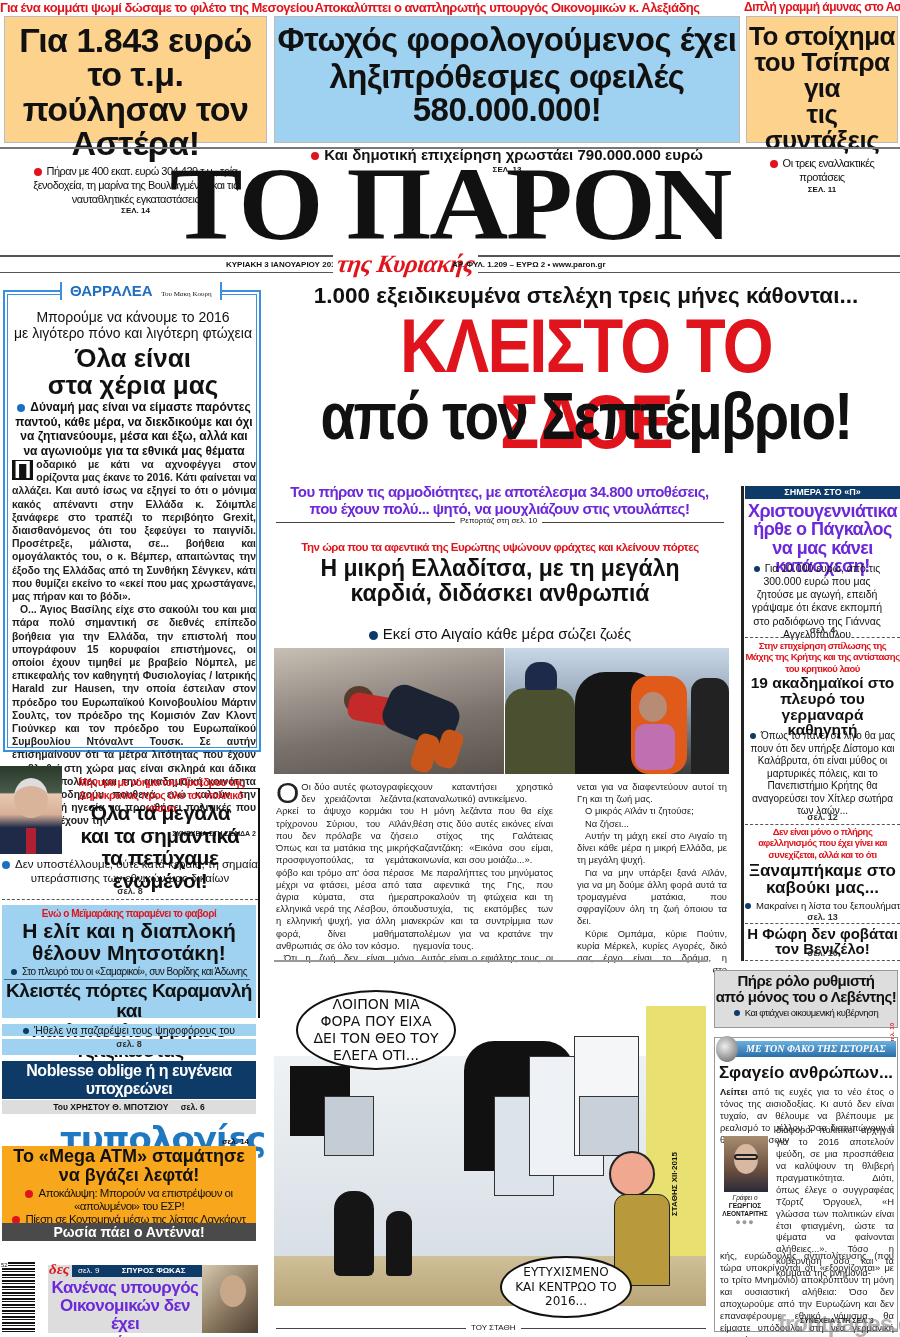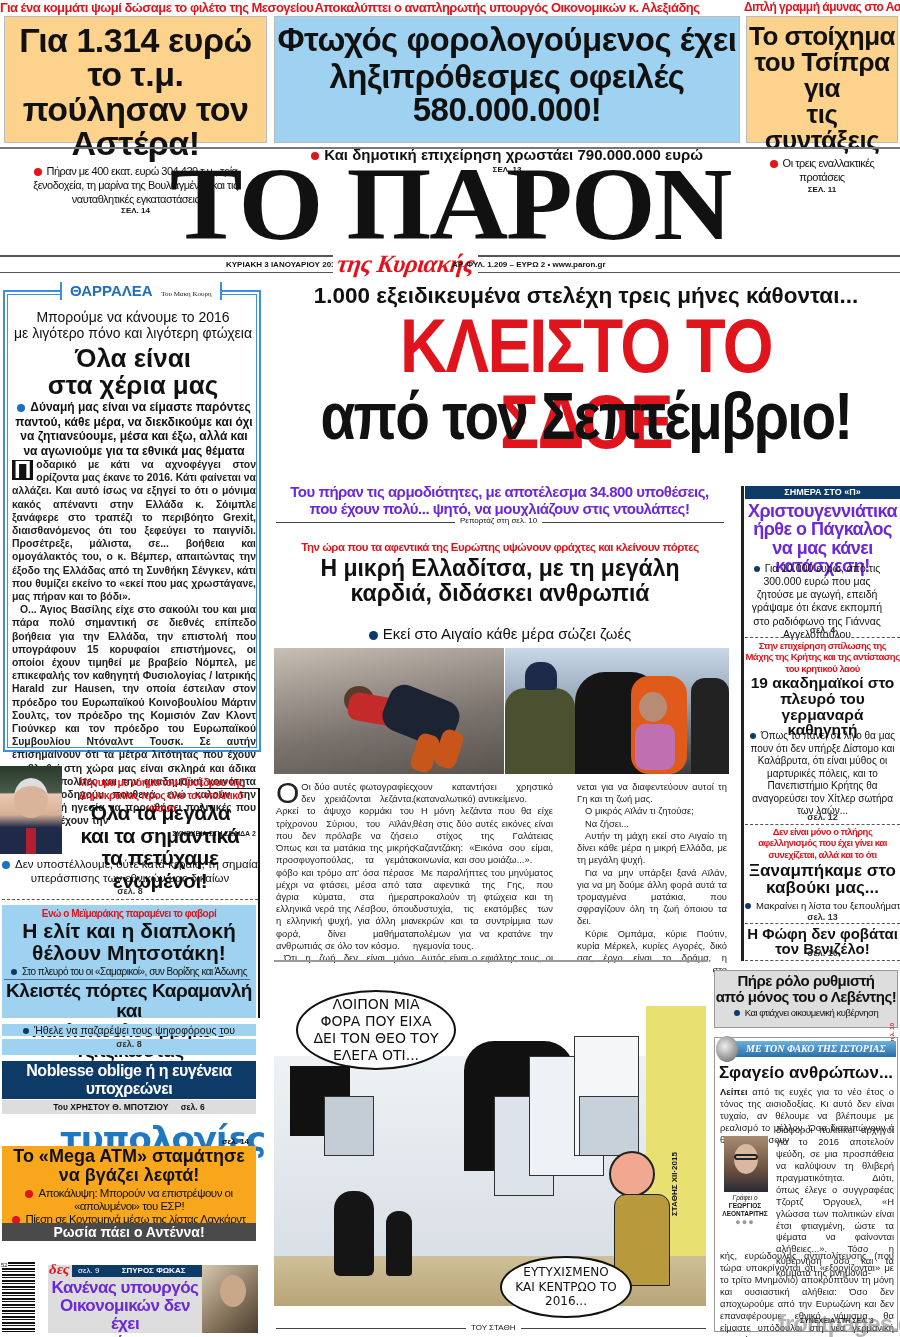--- a/index.html
+++ b/index.html
@@ -43,21 +43,21 @@
 .col-text p{text-indent:8px}
 .rhead{font-weight:bold;text-align:center;line-height:1.02}
 .rsub{font-size:10.5px;text-align:center;line-height:1.25}
 .pgref{font-weight:bold;font-size:9px;text-align:center;color:#333}
 </style>
 </head>
 <body>
 
 <div class="abs kicker cond" style="left:0;top:0;width:268px">Για ένα κομμάτι ψωμί δώσαμε το φιλέτο της Μεσογείου</div>
 <div class="abs promo or" style="left:4px;top:16px;width:263px;height:127px">
-  <div class="h cond" style="font-size:34px;margin-top:6px">Για 1.314 ευρώ το τ.μ.</div>
+  <div class="h cond" style="font-size:34px;margin-top:6px">Για 1.843 ευρώ το τ.μ.</div>
   <div class="h cond" style="font-size:34px;margin-top:1px">πούλησαν τον Αστέρα!</div>
   <div class="sub cond" style="margin-top:5px;padding:0 6px"><span class="dot r"></span><span>Πήραν με 400 εκατ. ευρώ 304.429 τ.μ., τρία ξενοδοχεία, τη μαρίνα της Βουλιαγμένης και τις ναυταθλητικές εγκαταστάσεις</span></div>
   <div class="pg">ΣΕΛ. 14</div>
 </div>
 
 <div class="abs kicker cond" style="left:272px;top:0;width:470px">Αποκαλύπτει ο αναπληρωτής υπουργός Οικονομικών κ. Αλεξιάδης</div>
 <div class="abs promo bl" style="left:274px;top:16px;width:466px;height:127px">
   <div class="h cond" style="font-size:33px;margin-top:6px">Φτωχός φορολογούμενος έχει</div>
   <div class="h cond" style="font-size:33px;margin-top:4px">ληξιπρόθεσμες οφειλές 580.000.000!</div>
   <div class="sub bold" style="font-size:15px;margin-top:20px"><span class="dot r"></span><span>Και δημοτική επιχείρηση χρωστάει 790.000.000 ευρώ</span></div>

